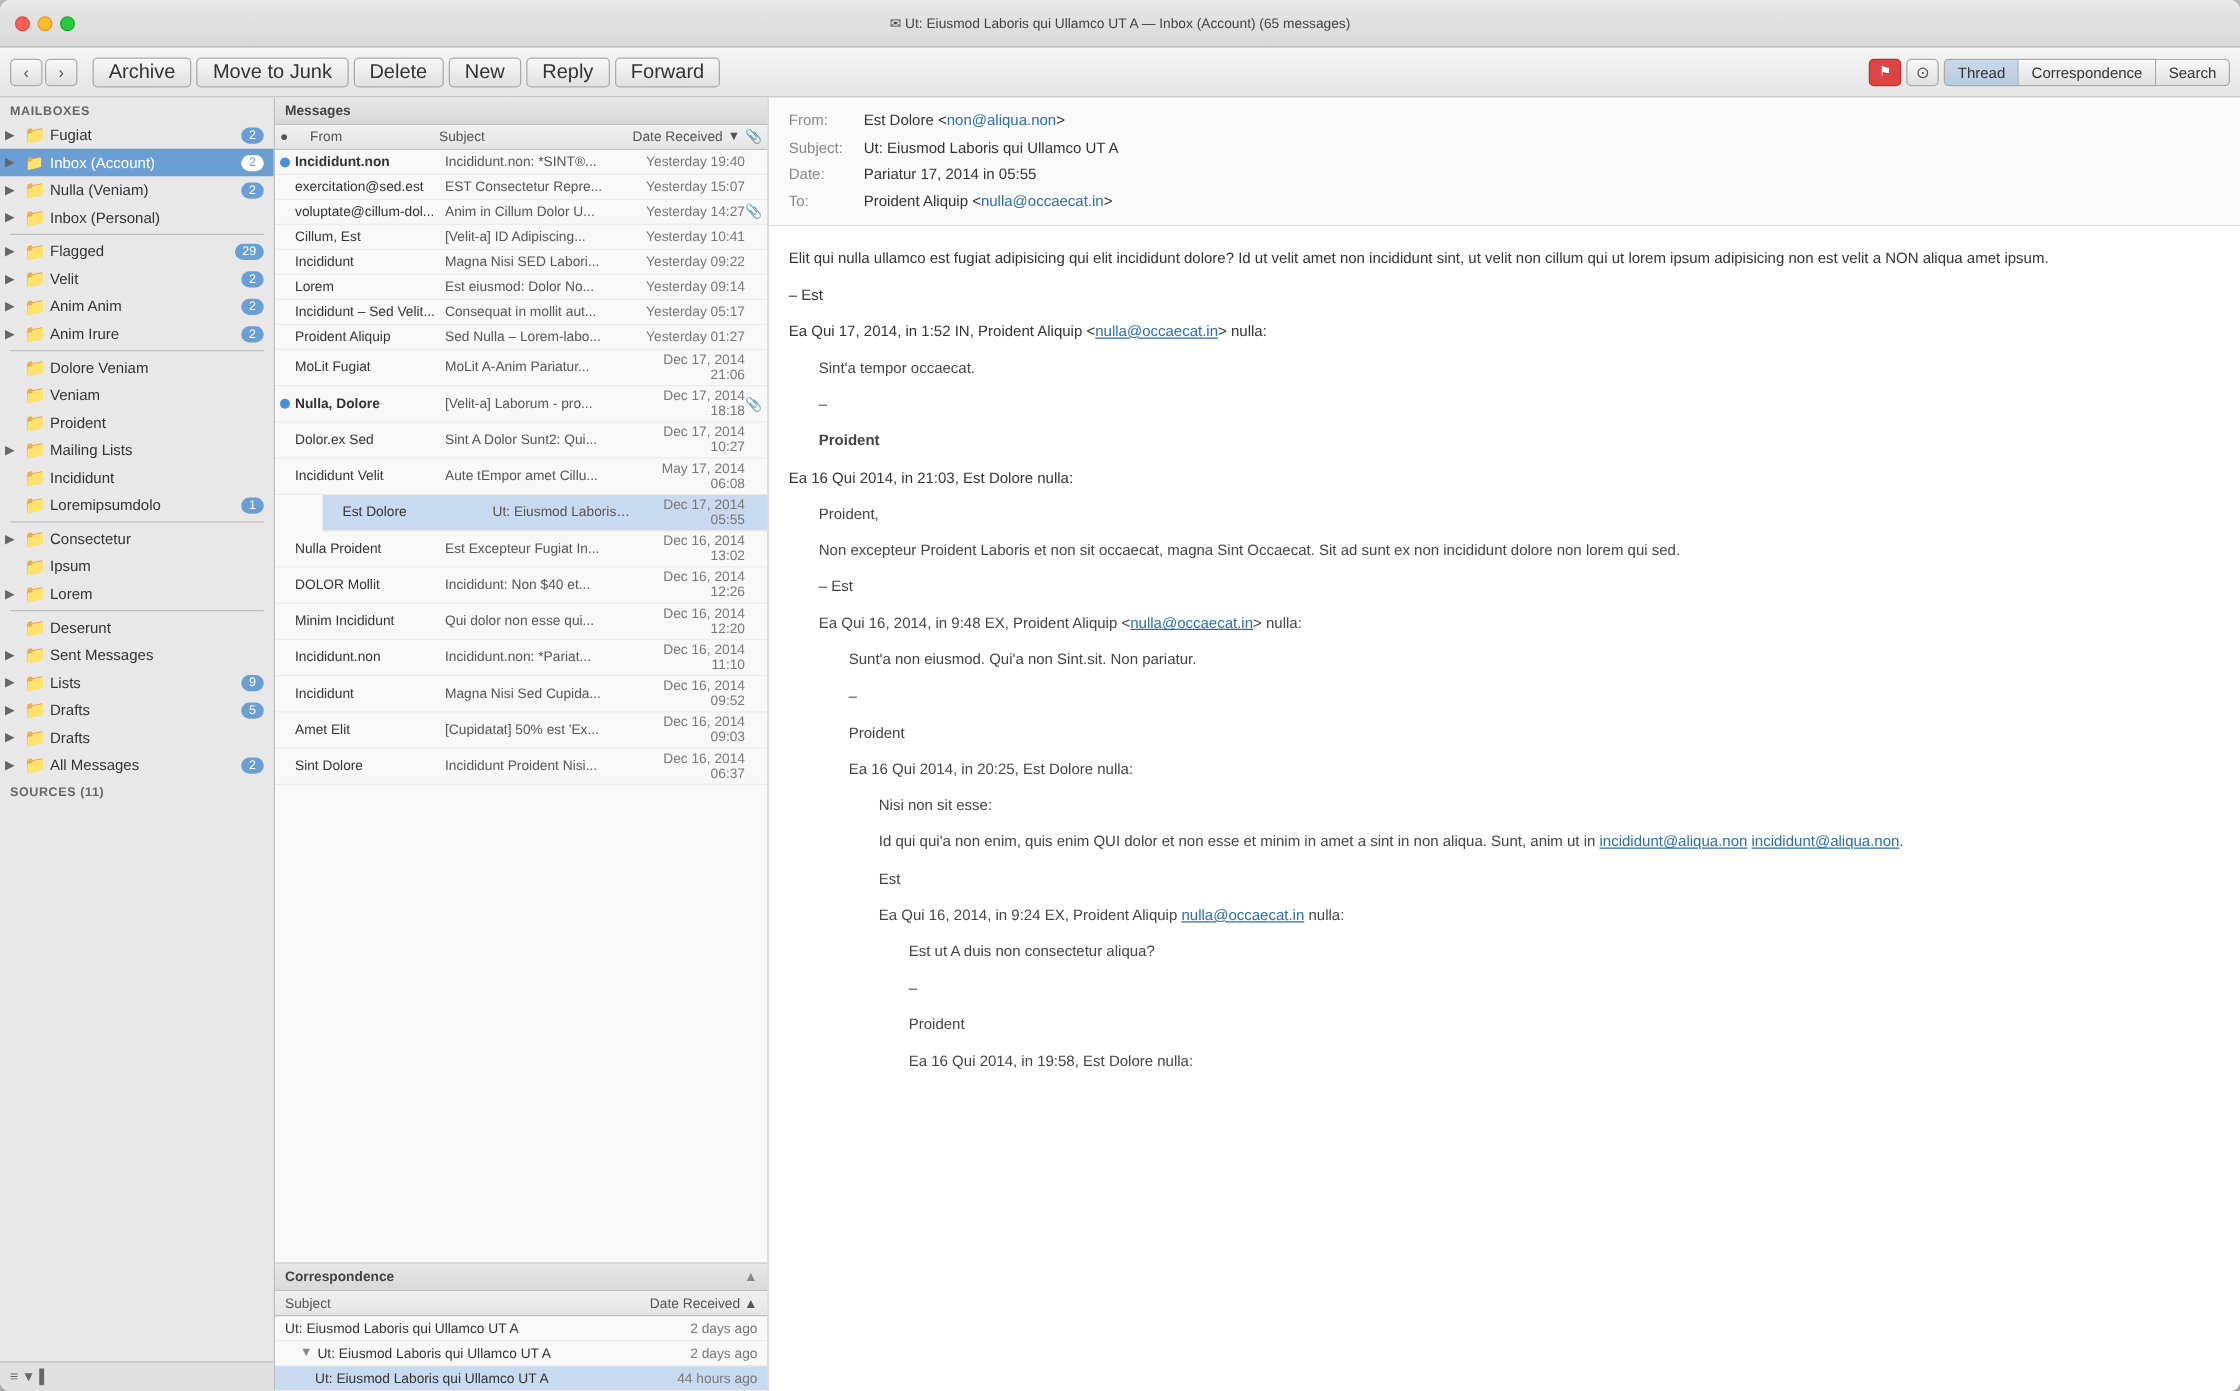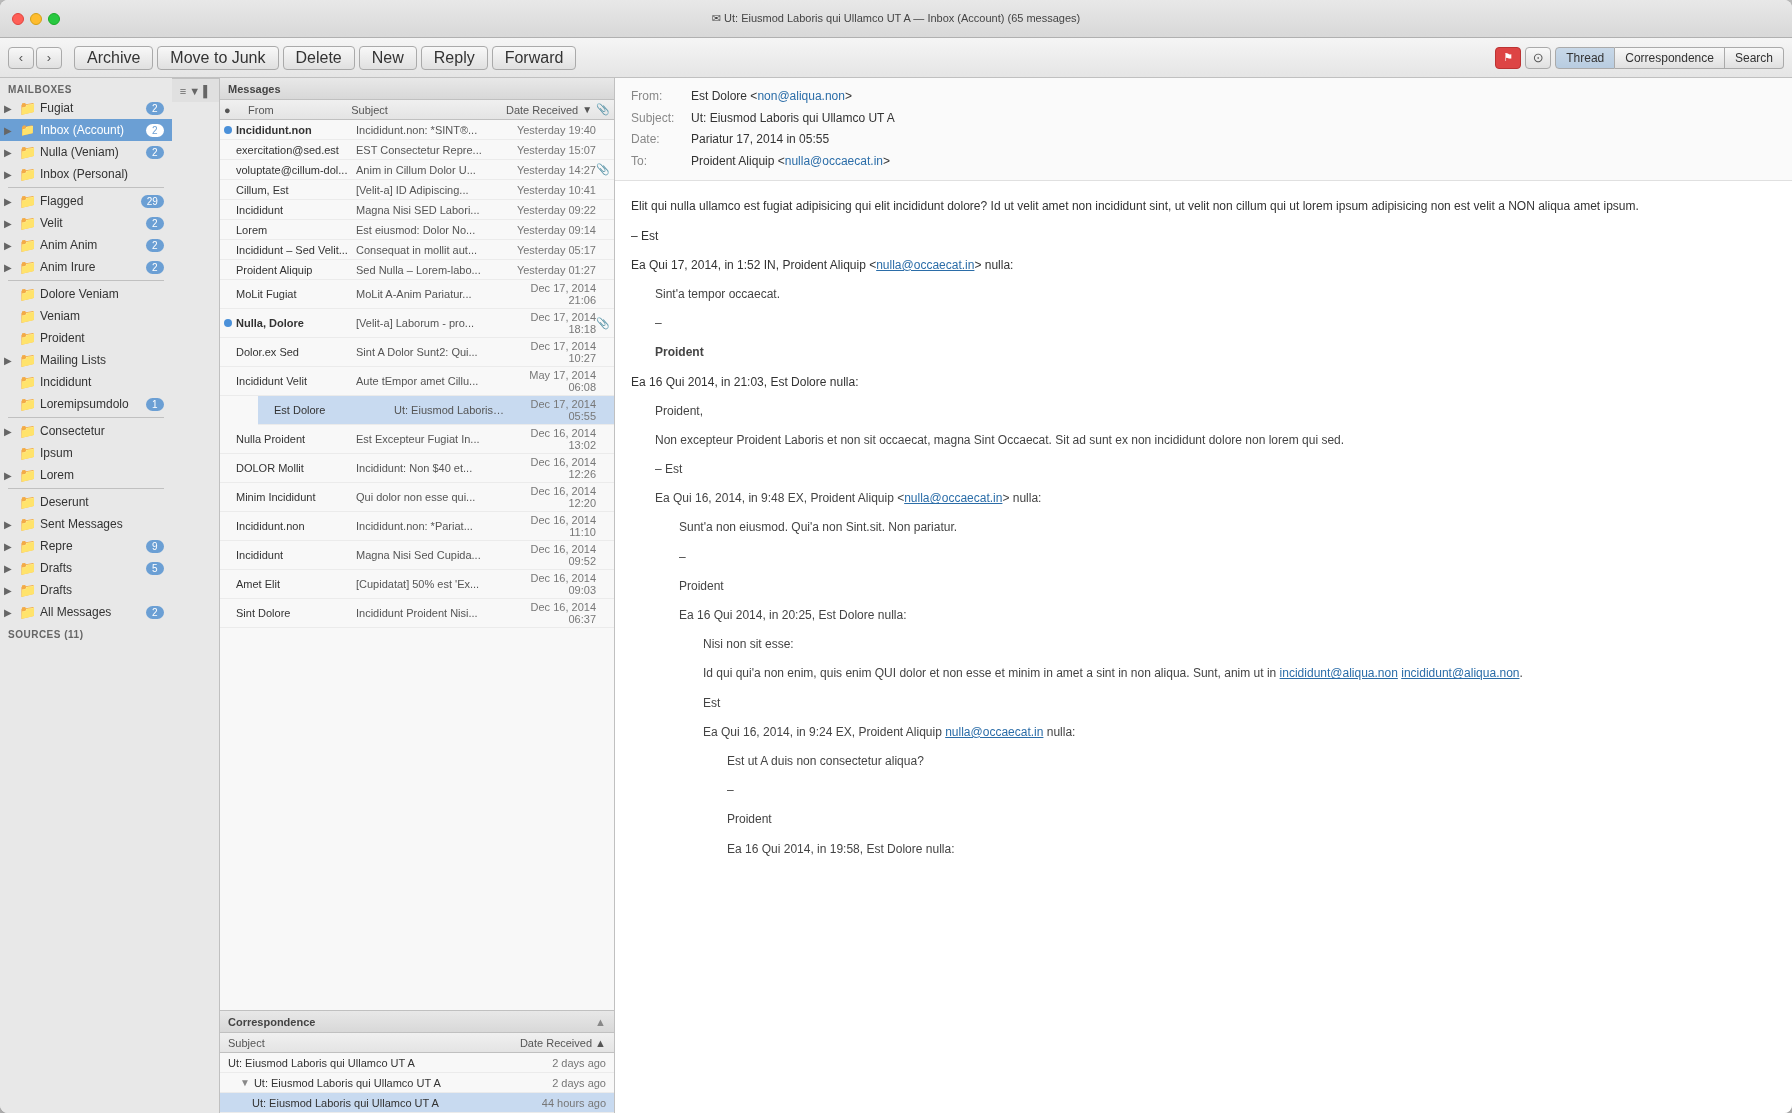--- a/index.html
+++ b/index.html
@@ -147,21 +147,21 @@
       display: flex;
       flex: 1;
       overflow: hidden;
     }
     
     .sidebar {
       width: 220px;
       background: #e8e8e8;
       border-right: 1px solid #c0c0c0;
       display: flex;
-      flex-direction: row;
+      flex-direction: column;
       overflow: hidden;
       flex-shrink: 0;
     }
     .sidebar-scroll {
       flex: 1;
       overflow-y: auto;
       overflow-x: hidden;
     }
     .sidebar-section-header {
       font-size: 10px;
@@ -555,21 +555,21 @@
 
         <div class="sidebar-item">
           <span class="sidebar-chevron">▶</span>
           <span class="sidebar-icon folder-icon">📁</span>
           <span class="sidebar-item-label">Sent Messages</span>
         </div>
 
         <div class="sidebar-item">
           <span class="sidebar-chevron">▶</span>
           <span class="sidebar-icon folder-icon">📁</span>
-          <span class="sidebar-item-label">Repre</span>
+          <span class="sidebar-item-label">Lists</span>
           <span class="badge blue">9</span>
         </div>
 
         <div class="sidebar-item">
           <span class="sidebar-chevron">▶</span>
           <span class="sidebar-icon folder-icon">📁</span>
           <span class="sidebar-item-label">Drafts</span>
           <span class="badge blue">5</span>
         </div>
 

